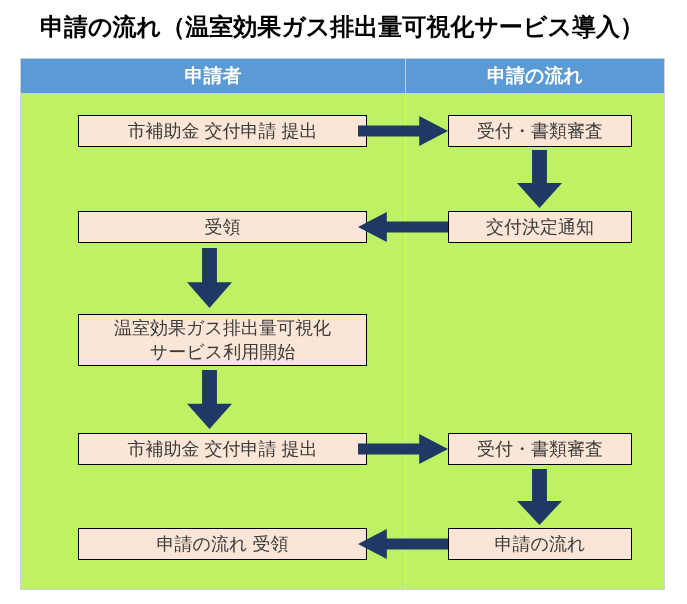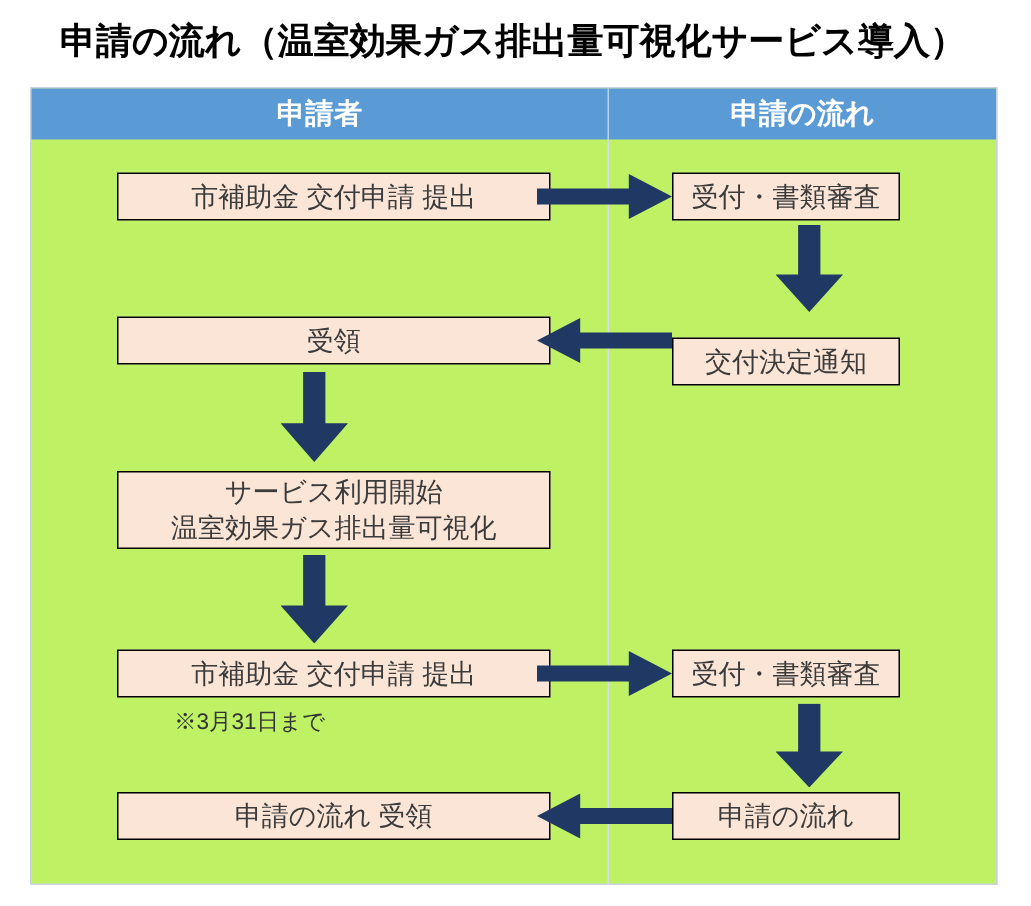--- a/index.html
+++ b/index.html
@@ -74,21 +74,21 @@
     justify-content: center;
     background: var(--box-bg, #FBE5D6);
     border: 1.4px solid var(--box-border, #000);
     color: var(--box-text, #3B3B3B);
     font-size: 18px;
     line-height: 24px;
     text-align: center;
     white-space: nowrap;
   }
   .col-left  { left: 44px;  width: 289px; margin-left: 13px; }
-  .col-right { left: 427px; width: 152px; }
+  .col-right { left: 427px; width: 184px; }
 
   .box-h32 { height: 32px; }
   .box-h52 { height: 52px; }
 
   .note {
     position: absolute;
     left: 95px;
     top: 379px;
     font-size: 15px;
     color: var(--note-text, #333);
@@ -130,42 +130,41 @@
       <div class="flow-box col-right box-h32" style="top:22px">
         <span>受付・書類審査</span>
       </div>
 
       <div class="arrow arrow-v arrow-down" style="left:496px; top:57px; height:58px"></div>
 
       <div class="flow-box col-left box-h32" style="top:118px">
         <span>受領</span>
       </div>
       <div class="arrow arrow-h arrow-left" style="top:119px"></div>
-      <div class="flow-box col-right box-h32" style="top:132px">
+      <div class="flow-box col-right box-h32" style="top:118px">
         <span>交付決定通知</span>
       </div>
 
       <div class="arrow arrow-v arrow-down" style="left:166px; top:155px; height:60px"></div>
 
       <div class="flow-box col-left box-h52" style="top:221px">
+        <span>温室効果ガス排出量可視化</span>
         <span>サービス利用開始</span>
-        <span>温室効果ガス排出量可視化</span>
       </div>
 
       <div class="arrow arrow-v arrow-down" style="left:166px; top:277px; height:59px"></div>
 
       <div class="flow-box col-left box-h32" style="top:340px">
         <span>市補助金 交付申請 提出</span>
       </div>
       <div class="arrow arrow-h arrow-right" style="top:341px"></div>
       <div class="flow-box col-right box-h32" style="top:340px">
         <span>受付・書類審査</span>
       </div>
 
-      <div class="note">※3月31日まで</div>
 
       <div class="arrow arrow-v arrow-down" style="left:496px; top:376px; height:56px"></div>
 
       <div class="flow-box col-left box-h32" style="top:435px">
         <span>申請の流れ 受領</span>
       </div>
       <div class="arrow arrow-h arrow-left" style="top:436px"></div>
       <div class="flow-box col-right box-h32" style="top:435px">
         <span>申請の流れ</span>
       </div>

